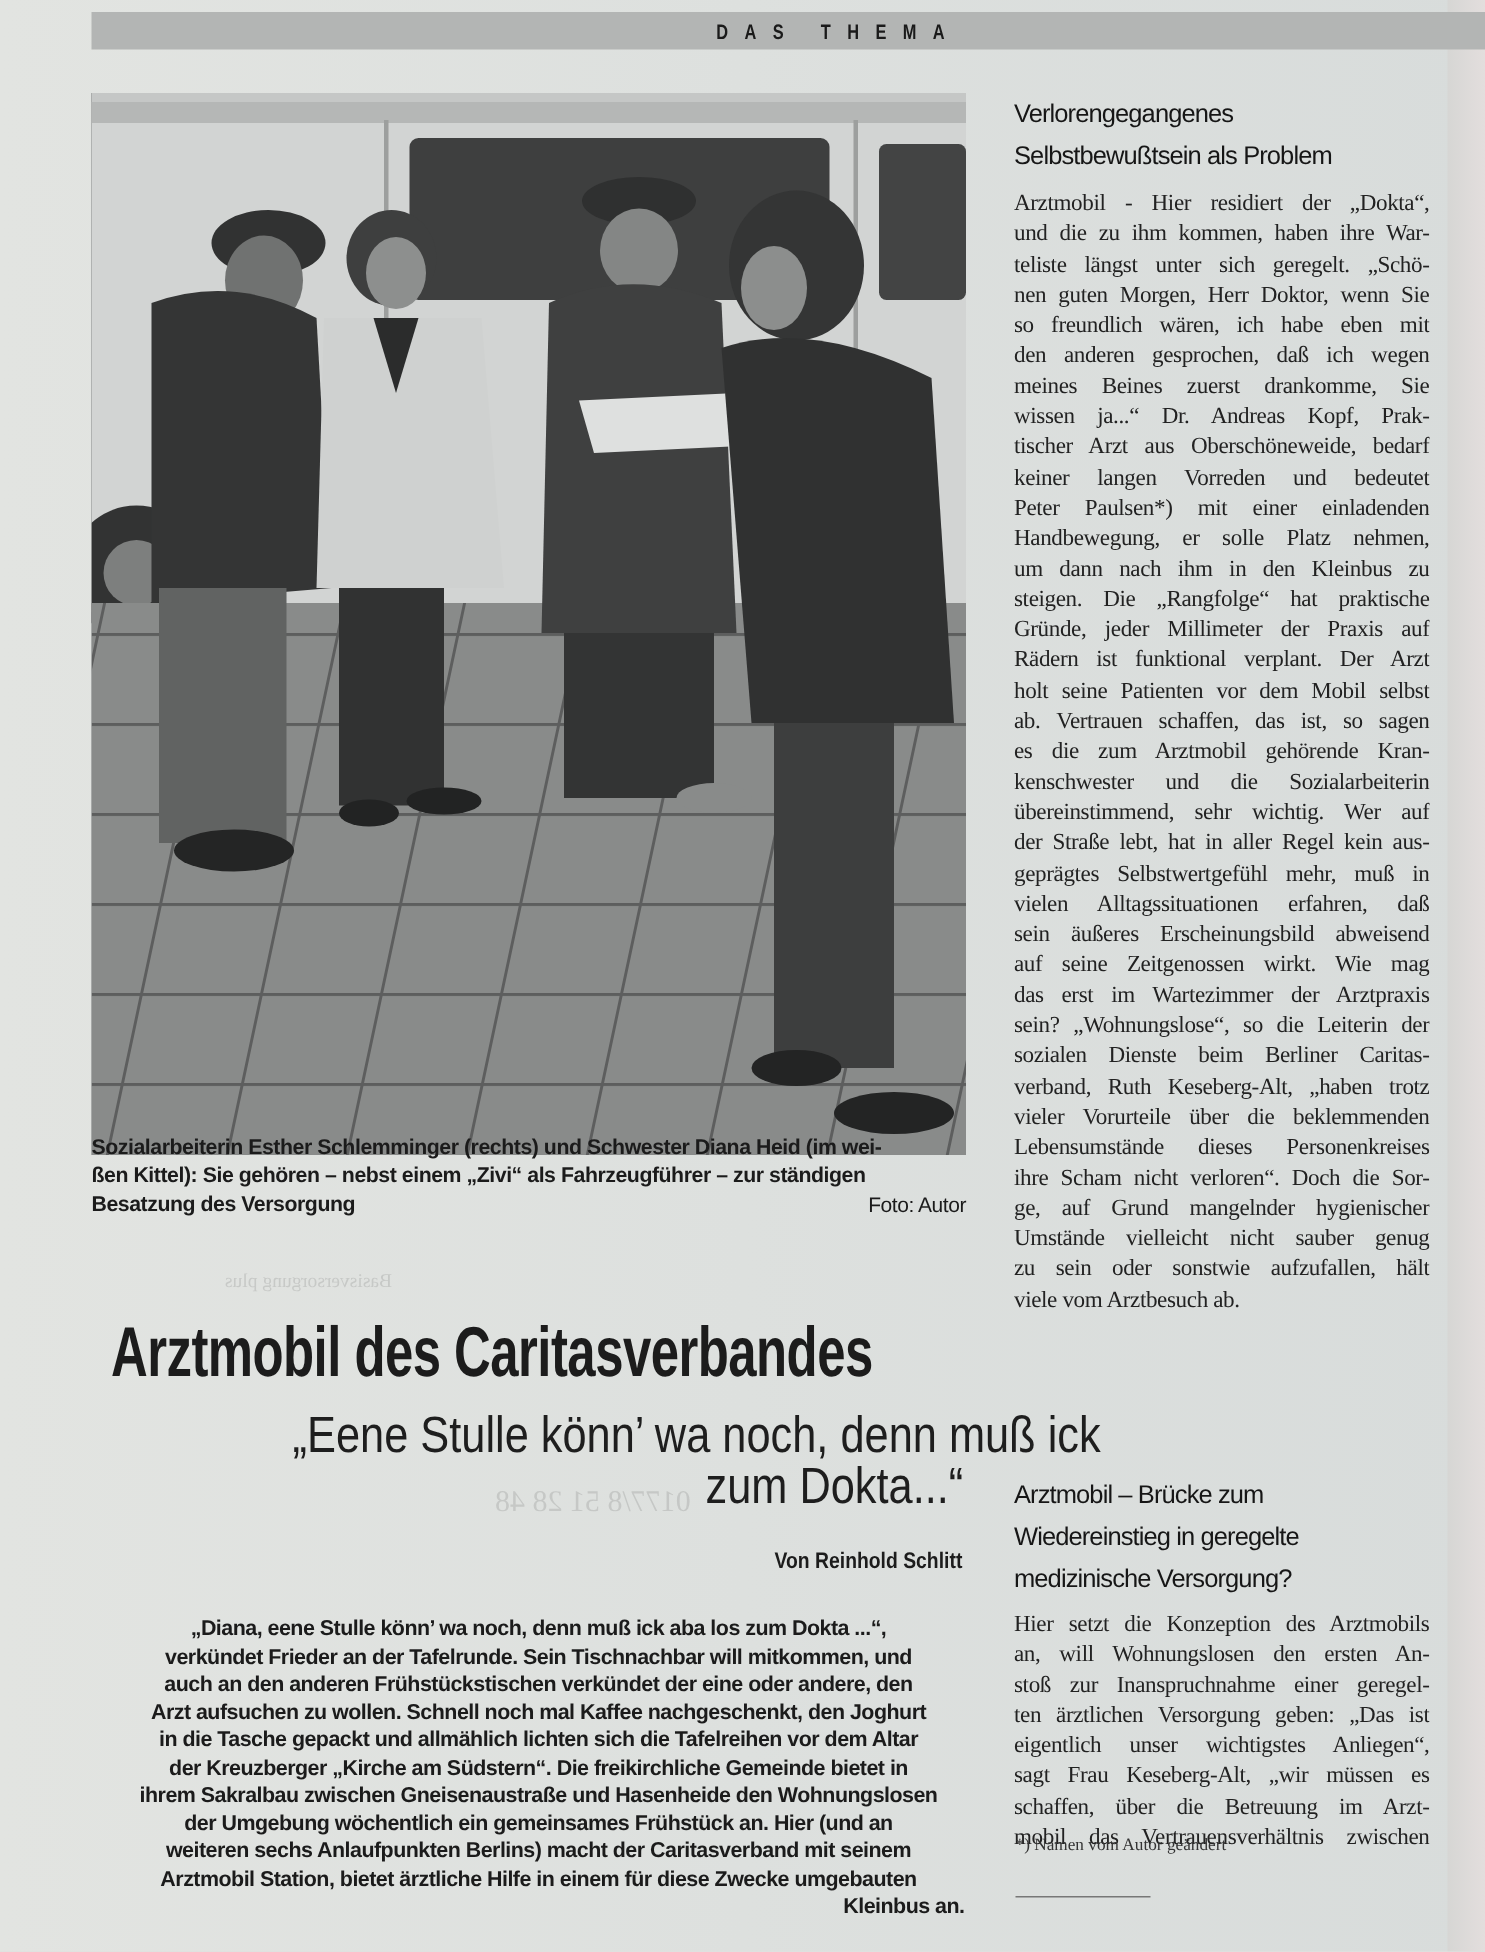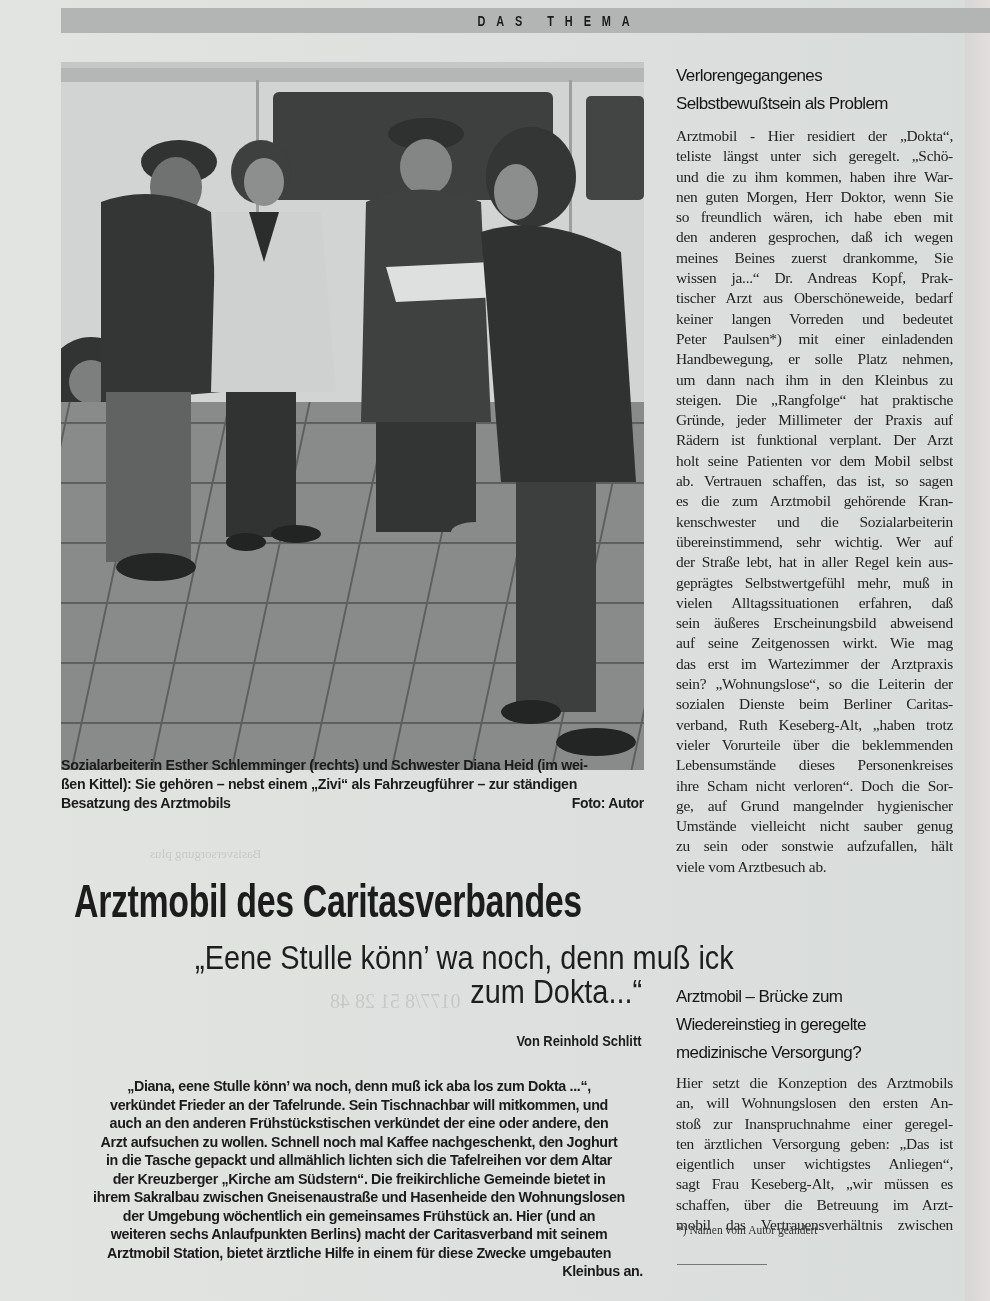--- a/index.html
+++ b/index.html
@@ -35,21 +35,21 @@
   }
   .photo svg { display: block; }
   .caption {
     position: absolute; left: 61px; top: 756px; width: 583px;
     font-family: "Liberation Sans", sans-serif; font-weight: bold;
     font-size: 14.2px; line-height: 19px; color: #1b1b1b;
     letter-spacing: -0.3px;
   }
   .caption .credit {
     position: absolute; right: 0; bottom: 0;
-    font-weight: bold; font-size: 14px;
+    font-weight: normal; font-size: 14px;
   }
   .headline {
     position: absolute; left: 74px; top: 872px; width: 570px;
     font-family: "Liberation Sans", sans-serif; font-weight: bold;
     font-size: 47px; line-height: 58px; color: #1c1c1c;
     white-space: nowrap;
     transform-origin: left top; transform: scaleX(0.722);
     letter-spacing: -0.5px;
   }
   .subhead {
@@ -169,21 +169,21 @@
       <ellipse cx="470" cy="650" rx="30" ry="12" fill="#1d1e1e"></ellipse>
       <ellipse cx="535" cy="680" rx="40" ry="14" fill="#1d1e1e"></ellipse>
 
       <rect x="0" y="0" width="583" height="708" fill="#808080" opacity="0.06"></rect>
     </svg>
   </div>
 
   <div class="caption">
     <div>Sozialarbeiterin Esther Schlemminger (rechts) und Schwester Diana Heid (im wei-</div>
     <div>ßen Kittel): Sie gehören – nebst einem „Zivi“ als Fahrzeugführer – zur ständigen</div>
-    <div>Besatzung des Arztmobils</div>
+    <div>Besatzung des Versorgung</div>
     <span class="credit">Foto: Autor</span>
   </div>
 
   <div class="headline">Arztmobil des Caritasverbandes</div>
 
   <div class="subhead">
     <div><span>„Eene Stulle könn’ wa noch, denn muß ick</span></div>
     <div><span>zum Dokta...“</span></div>
   </div>
 
@@ -203,22 +203,22 @@
     <span class="line" style="text-align:right;">Kleinbus an.</span>
   </div>
 
   <div class="col" style="top:62px;">
     <div class="col-head">
       <div>Verlorengegangenes</div>
       <div>Selbstbewußtsein als Problem</div>
     </div>
     <div class="col-body">
       <span class="ln">Arztmobil - Hier residiert der „Dokta“,</span>
+      <span class="ln">und die zu ihm kommen, haben ihre War-</span>
       <span class="ln">teliste längst unter sich geregelt. „Schö-</span>
-      <span class="ln">und die zu ihm kommen, haben ihre War-</span>
       <span class="ln">nen guten Morgen, Herr Doktor, wenn Sie</span>
       <span class="ln">so freundlich wären, ich habe eben mit</span>
       <span class="ln">den anderen gesprochen, daß ich wegen</span>
       <span class="ln">meines Beines zuerst drankomme, Sie</span>
       <span class="ln">wissen ja...“ Dr. Andreas Kopf, Prak-</span>
       <span class="ln">tischer Arzt aus Oberschöneweide, bedarf</span>
       <span class="ln">keiner langen Vorreden und bedeutet</span>
       <span class="ln">Peter Paulsen*) mit einer einladenden</span>
       <span class="ln">Handbewegung, er solle Platz nehmen,</span>
       <span class="ln">um dann nach ihm in den Kleinbus zu</span>

